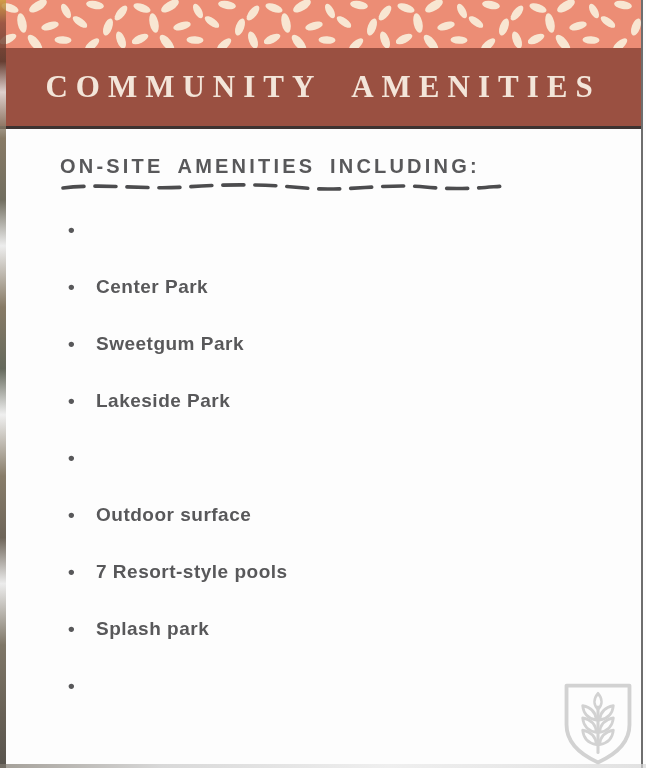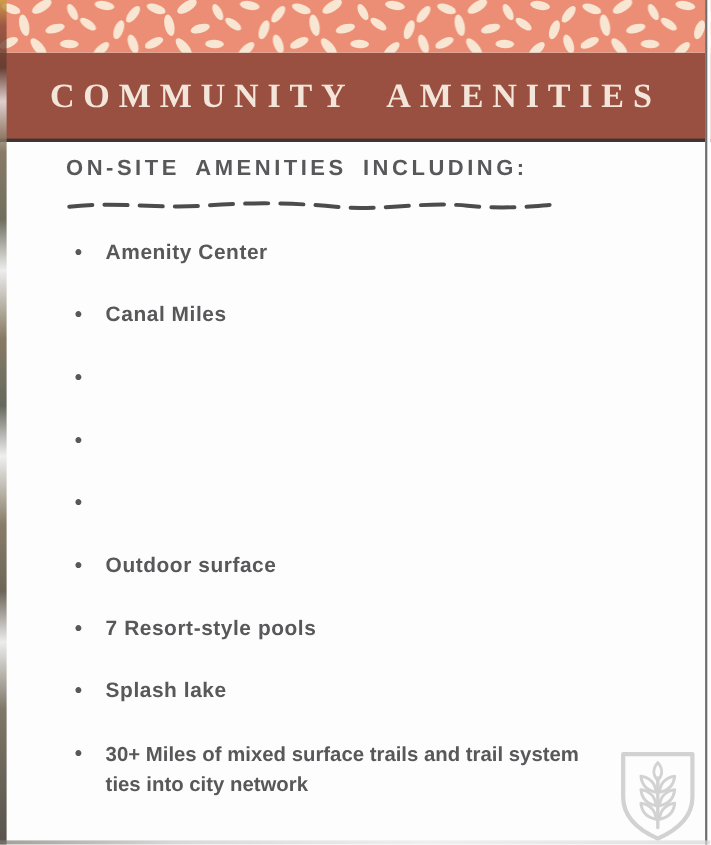--- a/index.html
+++ b/index.html
@@ -27,21 +27,21 @@
     font-family:"Liberation Serif",serif;
     font-weight:bold;
     font-size:31px;
     letter-spacing:8px;
     word-spacing:16px;
     color:var(--title-text,#f3e5d9);
     white-space:nowrap;
   }
   
   .subheading{
-    position:absolute;left:60px;top:142px;margin:0;
+    position:absolute;left:60px;top:155px;margin:0;
     font-size:20px;font-weight:bold;
     letter-spacing:3.2px;word-spacing:6px;
     color:var(--text,#58585a);
     white-space:nowrap;
   }
   .squiggle{position:absolute;left:60px;top:180px;}
   ul.amenities{
     position:absolute;left:68px;top:216px;
     margin:0;padding:0;list-style:none;
     width:520px;
@@ -125,51 +125,50 @@
 
   <h2 class="subheading">ON-SITE AMENITIES INCLUDING:</h2>
 
   <svg class="squiggle" width="450" height="14">
     <path d="M3 8 C 45 3 85 10 125 7 S 205 4 245 8 S 325 3 365 7 S 435 6 447 6" fill="none" stroke="#4c4c4e" stroke-width="3.6" stroke-dasharray="21 11" stroke-linecap="round"></path>
   </svg>
 
   <ul class="amenities">
     <li>
         <span class="bullet">•</span>
-        <span class="txt">Amenity Center</span>
       </li>
     <li>
         <span class="bullet">•</span>
-        <span class="txt">Canal Miles</span>
+        <span class="txt">Center Park</span>
       </li>
     <li>
         <span class="bullet">•</span>
+        <span class="txt">Sweetgum Park</span>
       </li>
     <li>
         <span class="bullet">•</span>
+        <span class="txt">Lakeside Park</span>
       </li>
     <li>
         <span class="bullet">•</span>
       </li>
     <li>
         <span class="bullet">•</span>
         <span class="txt">Outdoor surface</span>
       </li>
     <li>
         <span class="bullet">•</span>
         <span class="txt">7 Resort-style pools</span>
       </li>
     <li>
         <span class="bullet">•</span>
-        <span class="txt">Splash lake</span>
+        <span class="txt">Splash park</span>
       </li>
     <li class="tight">
         <span class="bullet">•</span>
-        <span class="txt">30+ Miles of mixed surface trails and trail system
-ties into city network</span>
       </li>
   </ul>
 
   <div class="logo">
     <svg width="84" height="86" viewBox="0 0 100 112" fill="none" stroke="var(--shield,#d2d2d2)" stroke-linejoin="round" stroke-linecap="round">
       <path d="M9 6 H91 V57 C91 83 70 97 50 106 C30 97 9 83 9 57 Z" stroke-width="5"></path>
       <line x1="50" y1="34" x2="50" y2="93" stroke-width="4"></line>
       <path d="M50 16 C56 23 56 31 50 37 C44 31 44 23 50 16 Z" stroke-width="3.5"></path>
       <path d="M48 51 C37 49 31 42 30 32 C41 34 47 40 48 51 Z" stroke-width="3.5"></path>
       <path d="M52 51 C63 49 69 42 70 32 C59 34 53 40 52 51 Z" stroke-width="3.5"></path>

